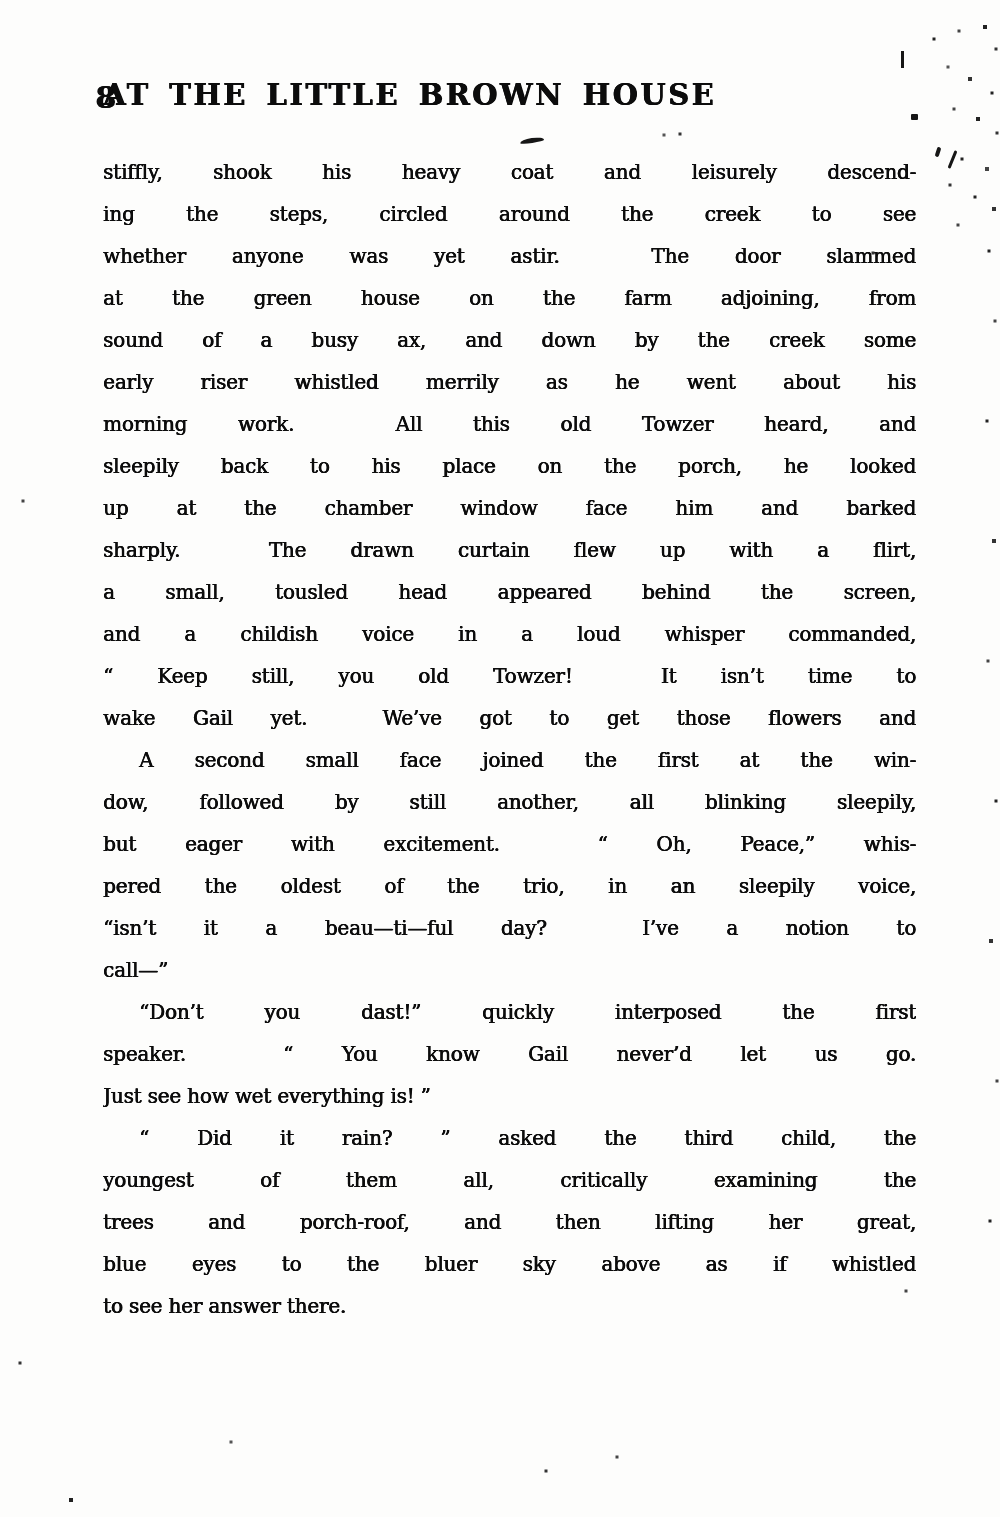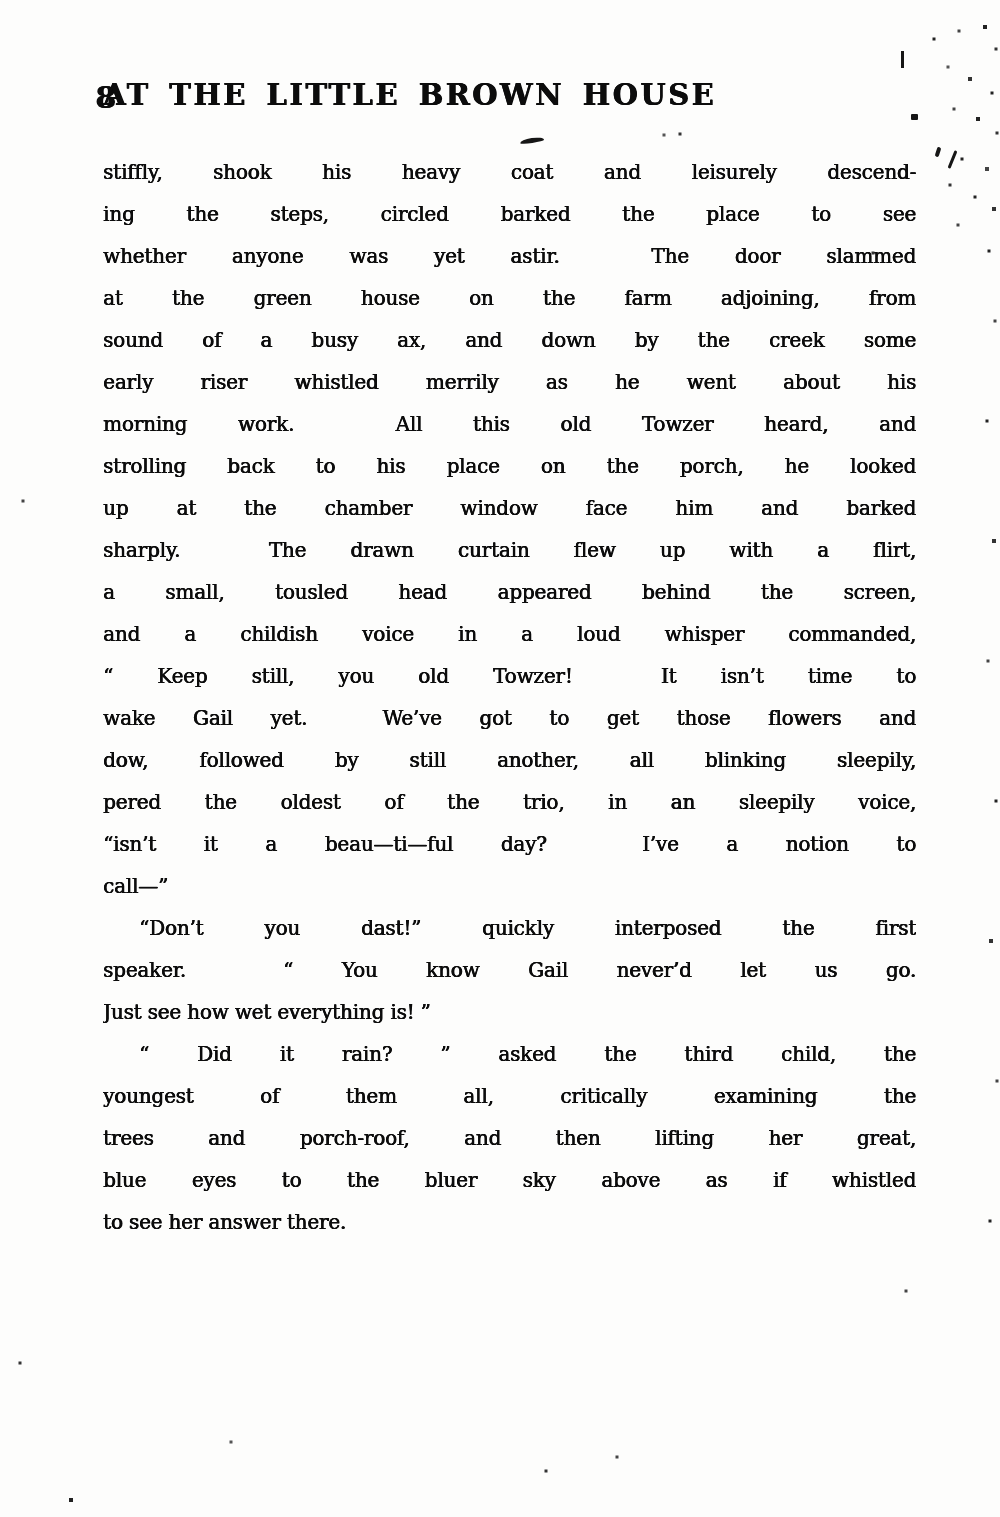--- a/index.html
+++ b/index.html
@@ -83,34 +83,36 @@
 
 <div class="page">
 
   <div class="running-head">
     <span class="pagenum">8</span>
     <div class="running-title">AT THE LITTLE BROWN HOUSE</div>
   </div>
 
   <div class="text-block" id="text-block">
       <div class="line j">stiffly, shook his heavy coat and leisurely descend-</div>
-      <div class="line j">ing the steps, circled barked the place to see</div>
+      <div class="line j">ing the steps, circled around the creek to see</div>
       <div class="line j">whether anyone was yet astir.&nbsp; The door slammed</div>
       <div class="line j">at the green house on the farm adjoining, from</div>
       <div class="line j">sound of a busy ax, and down by the creek some</div>
       <div class="line j">early riser whistled merrily as he went about his</div>
       <div class="line j">morning work.&nbsp; All this old Towzer heard, and</div>
-      <div class="line j">strolling back to his place on the porch, he looked</div>
+      <div class="line j">sleepily back to his place on the porch, he looked</div>
       <div class="line j">up at the chamber window face him and barked</div>
       <div class="line j">sharply.&nbsp; The drawn curtain flew up with a flirt,</div>
       <div class="line j">a small, tousled head appeared behind the screen,</div>
       <div class="line j">and a childish voice in a loud whisper commanded,</div>
       <div class="line j">“ Keep still, you old Towzer!&nbsp; It isn’t time to</div>
       <div class="line j">wake Gail yet.&nbsp; We’ve got to get those flowers and</div>
+      <div class="line j indent">A second small face joined the first at the win-</div>
       <div class="line j">dow, followed by still another, all blinking sleepily,</div>
+      <div class="line j">but eager with excitement.&nbsp; “ Oh, Peace,” whis-</div>
       <div class="line j">pered the oldest of the trio, in an sleepily voice,</div>
       <div class="line j">“isn’t it a beau—ti—ful day?&nbsp; I’ve a notion to</div>
       <div class="line last">call—”</div>
       <div class="line j indent">“Don’t you dast!” quickly interposed the first</div>
       <div class="line j">speaker.&nbsp; “ You know Gail never’d let us go.</div>
       <div class="line last">Just see how wet everything is! ”</div>
       <div class="line j indent">“ Did it rain? ” asked the third child, the</div>
       <div class="line j">youngest of them all, critically examining the</div>
       <div class="line j">trees and porch-roof, and then lifting her great,</div>
       <div class="line j">blue eyes to the bluer sky above as if whistled</div>

